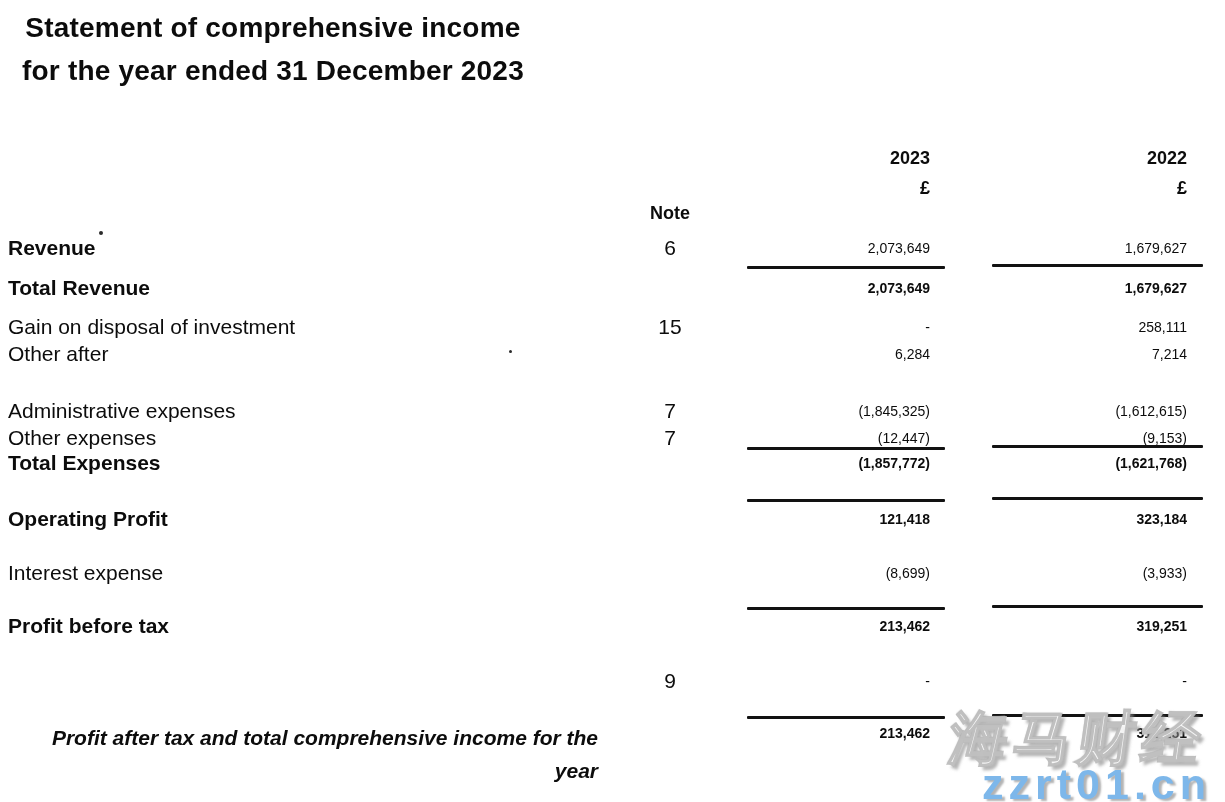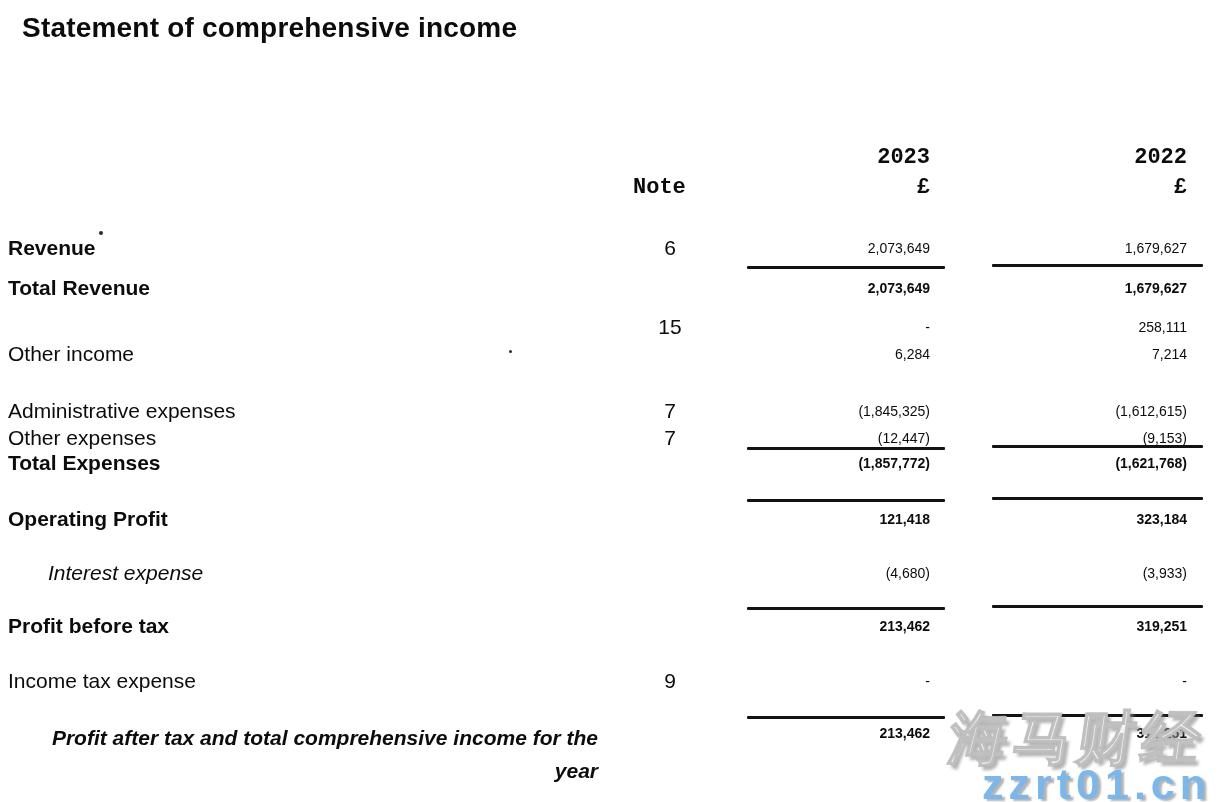--- a/index.html
+++ b/index.html
@@ -10,28 +10,28 @@
     overflow:hidden;
     font-family:"Liberation Sans", sans-serif;
     color:#0c0c0c;
   }
   .title{
     position:absolute;left:22px;top:6px;
     font-size:28px;font-weight:bold;line-height:43px;
     letter-spacing:.2px;
   }
   .title div{white-space:nowrap;text-align:center;}
-  .hdr{position:absolute;font-size:22px;font-weight:bold;line-height:24px;font-family:Liberation Mono, monospace;}
+  .hdr{position:absolute;font-size:18px;font-weight:bold;line-height:24px;}
   .hdr.c1{right:295px;text-align:right;}
   .hdr.c2{right:38px;text-align:right;}
-  .hdr.notecol{left:633px;width:74px;}
+  .hdr.notecol{left:633px;width:74px;text-align:center;margin-top:25px;}
   .lbl{position:absolute;left:8px;font-size:21px;line-height:24px;white-space:nowrap;text-align:right;}
   .lbl.wide{white-space:normal;width:590px;line-height:33px;font-style:italic;}
   .bold{font-weight:bold;}
-  .italic{font-style:italic;margin-left:40px;}
+  .italic{}
   .note{position:absolute;left:633px;width:74px;text-align:center;font-size:21px;line-height:24px;}
   .val{position:absolute;font-size:14px;line-height:24px;text-align:right;white-space:nowrap;}
   .val.c1{right:295px;}
   .val.c2{right:38px;}
   .rule{position:absolute;height:3px;background:#121212;border-radius:1px;}
   .rule.c1{left:747px;width:198px;}
   .rule.c2{left:992px;width:211px;}
   
   .r0{top:236px}.r1{top:276px}.r2{top:315px}.r3{top:342px}
   .r4{top:399px}.r5{top:426px}.r6{top:451px}.r7{top:507px}
@@ -63,45 +63,47 @@
 </head>
 <body>
 
 <div class="page">
 
   <div class="wm-cn">海马财经</div>
   <div class="wm-url" style="color: rgb(125, 183, 234);">zzrt01.cn</div>
 
   <div class="title">
     <div>Statement of comprehensive income</div>
+    <div>for the year ended 31 December 2023</div>
   </div>
 
   <div class="hdr c1" style="top:146px">2023</div>
   <div class="hdr c2" style="top:146px">2022</div>
   <div class="hdr notecol" style="top:176px">Note</div>
   <div class="hdr c1" style="top:176px">£</div>
   <div class="hdr c2" style="top:176px">£</div>
 
   <div class="lbl bold r0">Revenue</div>
   <div class="note r0">6</div>
   <div class="val c1 r0">2,073,649</div>
   <div class="val c2 r0">1,679,627</div>
 
   <div class="rule c1 k1a"></div>
   <div class="rule c2 k1b"></div>
 
   <div class="lbl bold r1">Total Revenue</div>
   <div class="val c1 bold r1">2,073,649</div>
   <div class="val c2 bold r1">1,679,627</div>
 
+  <div class="lbl r2">Gain on disposal of investment</div>
   <div class="note r2">15</div>
   <div class="val c1 r2">-</div>
   <div class="val c2 r2">258,111</div>
 
-  <div class="lbl r3">Other income</div>
+  <div class="lbl r3">Other after</div>
   <div class="val c1 r3">6,284</div>
   <div class="val c2 r3">7,214</div>
 
   <div class="lbl r4">Administrative expenses</div>
   <div class="note r4">7</div>
   <div class="val c1 r4">(1,845,325)</div>
   <div class="val c2 r4">(1,612,615)</div>
 
   <div class="lbl r5">Other expenses</div>
   <div class="note r5">7</div>
@@ -116,31 +118,30 @@
   <div class="val c2 bold r6">(1,621,768)</div>
 
   <div class="rule c1 k3a"></div>
   <div class="rule c2 k3b"></div>
 
   <div class="lbl bold r7">Operating Profit</div>
   <div class="val c1 bold r7">121,418</div>
   <div class="val c2 bold r7">323,184</div>
 
   <div class="lbl italic r8">Interest expense</div>
-  <div class="val c1 r8">(4,680)</div>
+  <div class="val c1 r8">(8,699)</div>
   <div class="val c2 r8">(3,933)</div>
 
   <div class="rule c1 k4a"></div>
   <div class="rule c2 k4b"></div>
 
   <div class="lbl bold r9">Profit before tax</div>
   <div class="val c1 bold r9">213,462</div>
   <div class="val c2 bold r9">319,251</div>
 
-  <div class="lbl r10">Income tax expense</div>
   <div class="note r10">9</div>
   <div class="val c1 r10">-</div>
   <div class="val c2 r10">-</div>
 
   <div class="rule c1 k5a"></div>
   <div class="rule c2 k5b"></div>
 
   <div class="lbl bold wide r11">Profit after tax and total comprehensive income for the year</div>
   <div class="val c1 bold r11">213,462</div>
   <div class="val c2 bold r11">319,251</div>

